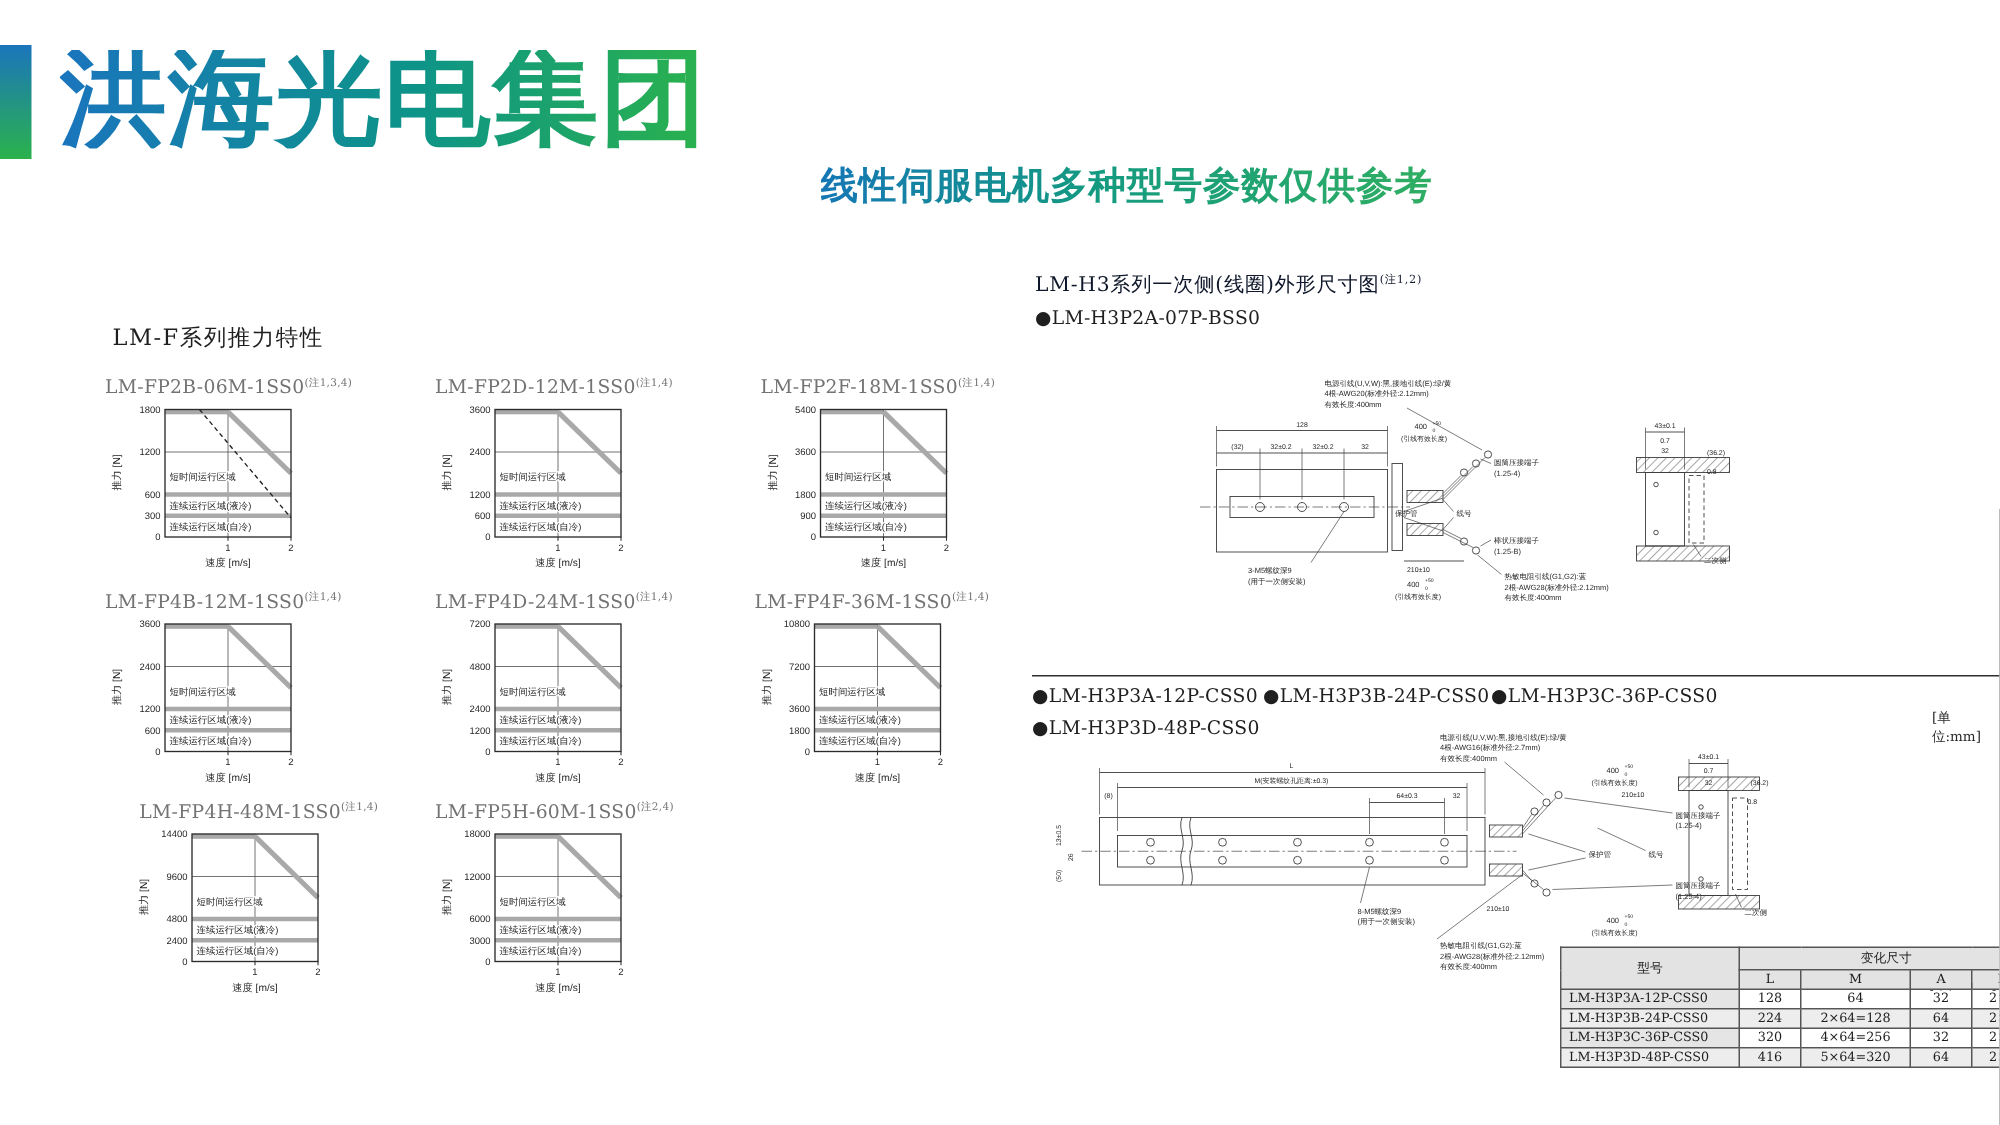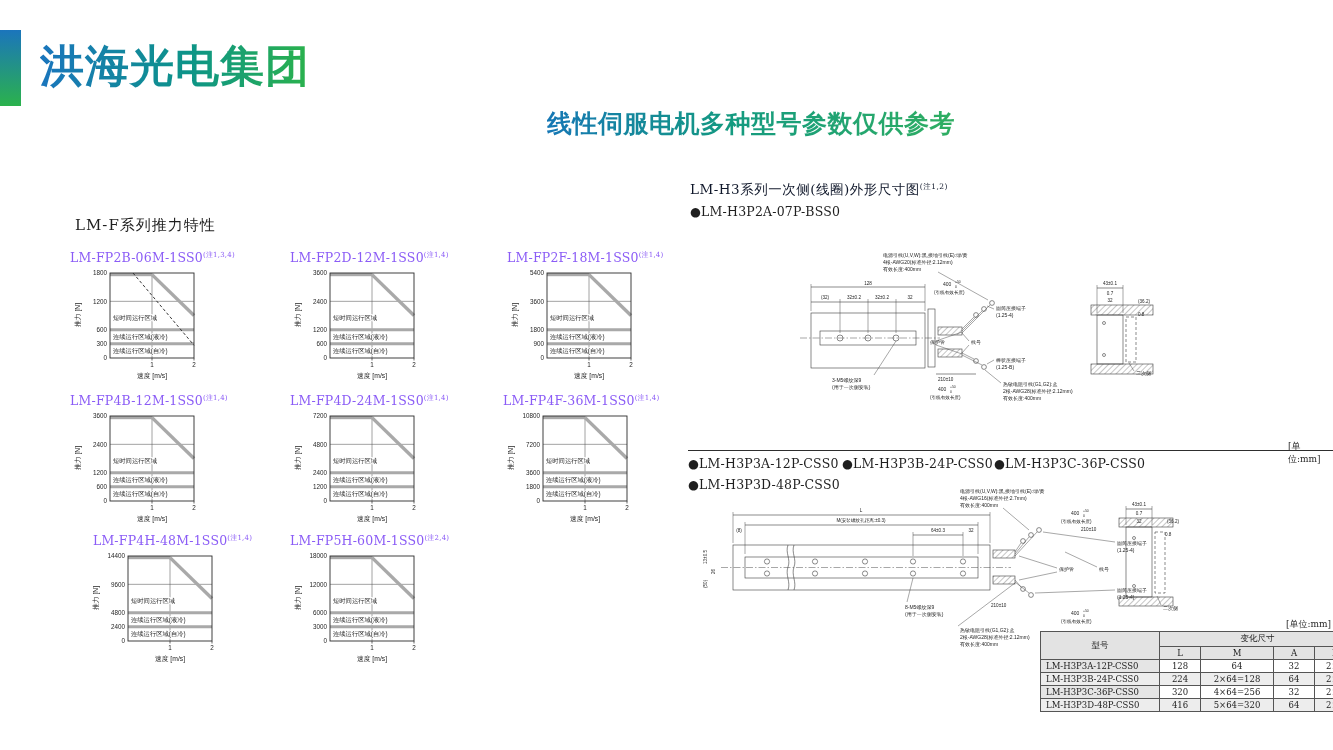--- a/index.html
+++ b/index.html
@@ -2,40 +2,40 @@
 <html><head>
 <meta charset="utf-8">
 <style>
   html,body{margin:0;padding:0;background:#888;}
   #page{position:relative;width:1333px;height:750px;background:#ffffff;overflow:hidden;
         font-family:"Liberation Sans",sans-serif;color:#222;}
   .abs{position:absolute;}
   .serif{font-family:"DejaVu Serif","Liberation Serif",serif;}
   
   #brand-bar{left:0;top:30px;width:21px;height:76px;background:linear-gradient(180deg,#1b75bc,#2bb24c);}
-  #logo-text{left:40px;top:33px;font-size:44px;font-weight:bold;letter-spacing:1px;line-height:66px;
+  #logo-text{left:40px;top:33px;font-size:71px;font-weight:bold;letter-spacing:1px;line-height:66px;
      background:linear-gradient(90deg,#1a75bd 0%,#0d9488 55%,#2bb24c 100%);
      -webkit-background-clip:text;background-clip:text;color:transparent;}
   #subtitle{left:547px;top:107px;font-size:25px;font-weight:bold;letter-spacing:.5px;
      background:linear-gradient(90deg,#1577b5 0%,#149a80 45%,#2fae62 100%);
      -webkit-background-clip:text;background-clip:text;color:transparent;}
   
   #lm-f-heading{left:75px;top:216px;font-size:15px;letter-spacing:1px;color:#1f1f1f;}
   .chart-block{position:absolute;width:205px;height:140px;}
-  .chart-title{font-size:12.5px;letter-spacing:.2px;color:#8b5cf6;height:17px;white-space:nowrap;
+  .chart-title{font-size:12.5px;letter-spacing:.2px;color:#737373;height:17px;white-space:nowrap;
      font-family:"DejaVu Serif","Liberation Serif",serif;}
   .chart-title sup{font-size:7px;}
   .chart-svg text{font-family:"Liberation Sans",sans-serif;fill:#1f1f1f;}
   
   #lm-h3-heading{left:690px;top:181px;font-size:13.5px;letter-spacing:.5px;color:#0f172a;}
   #lm-h3-heading sup{font-size:7.5px;}
   .model-bullet{position:absolute;font-size:12.5px;letter-spacing:.2px;color:#1f1f1f;
      font-family:"DejaVu Serif","Liberation Serif",serif;white-space:nowrap;}
   #divider{left:688px;top:450px;width:646px;height:1px;background:#2e2e2e;}
-  .unit-label{position:absolute;font-size:9px;color:#2a2a2a;font-family:"DejaVu Serif","Liberation Serif",serif;}
+  .unit-label{position:absolute;font-size:9px;color:#2a2a2a;font-family:"DejaVu Serif","Liberation Serif",serif;margin-top:32px;}
   
   .dwg line,.dwg rect,.dwg circle,.dwg path,.dwg polyline{stroke:#3c3c3c;stroke-width:.6;fill:none;}
   .dwg .thin{stroke-width:.45;}
   .dwg .cl{stroke-dasharray:7 2 1.5 2;stroke-width:.45;}
   .dwg .dash{stroke-dasharray:3 2;}
   .dwg .hfill{fill:url(#hatch1);}
   .dwg .hfill2{fill:url(#hatch2);}
   .dwg text{stroke:none;fill:#262626;font-size:5px;font-family:"Liberation Sans",sans-serif;}
   .dwg text.dim{font-size:4.6px;}
   .dwg text.tol{font-size:3.4px;}

